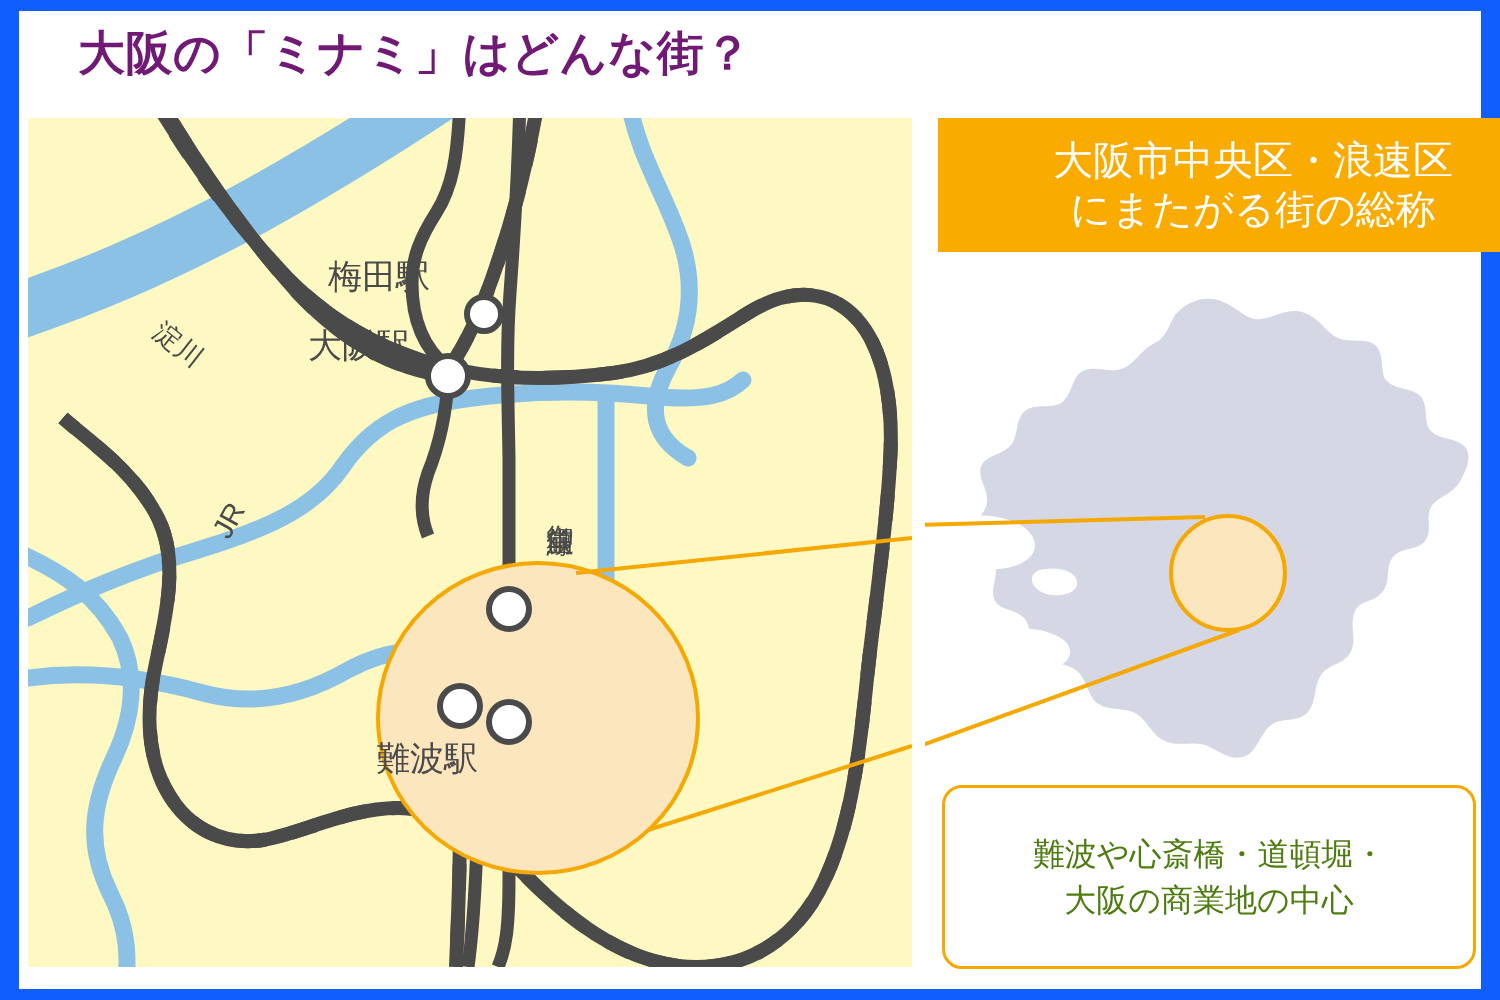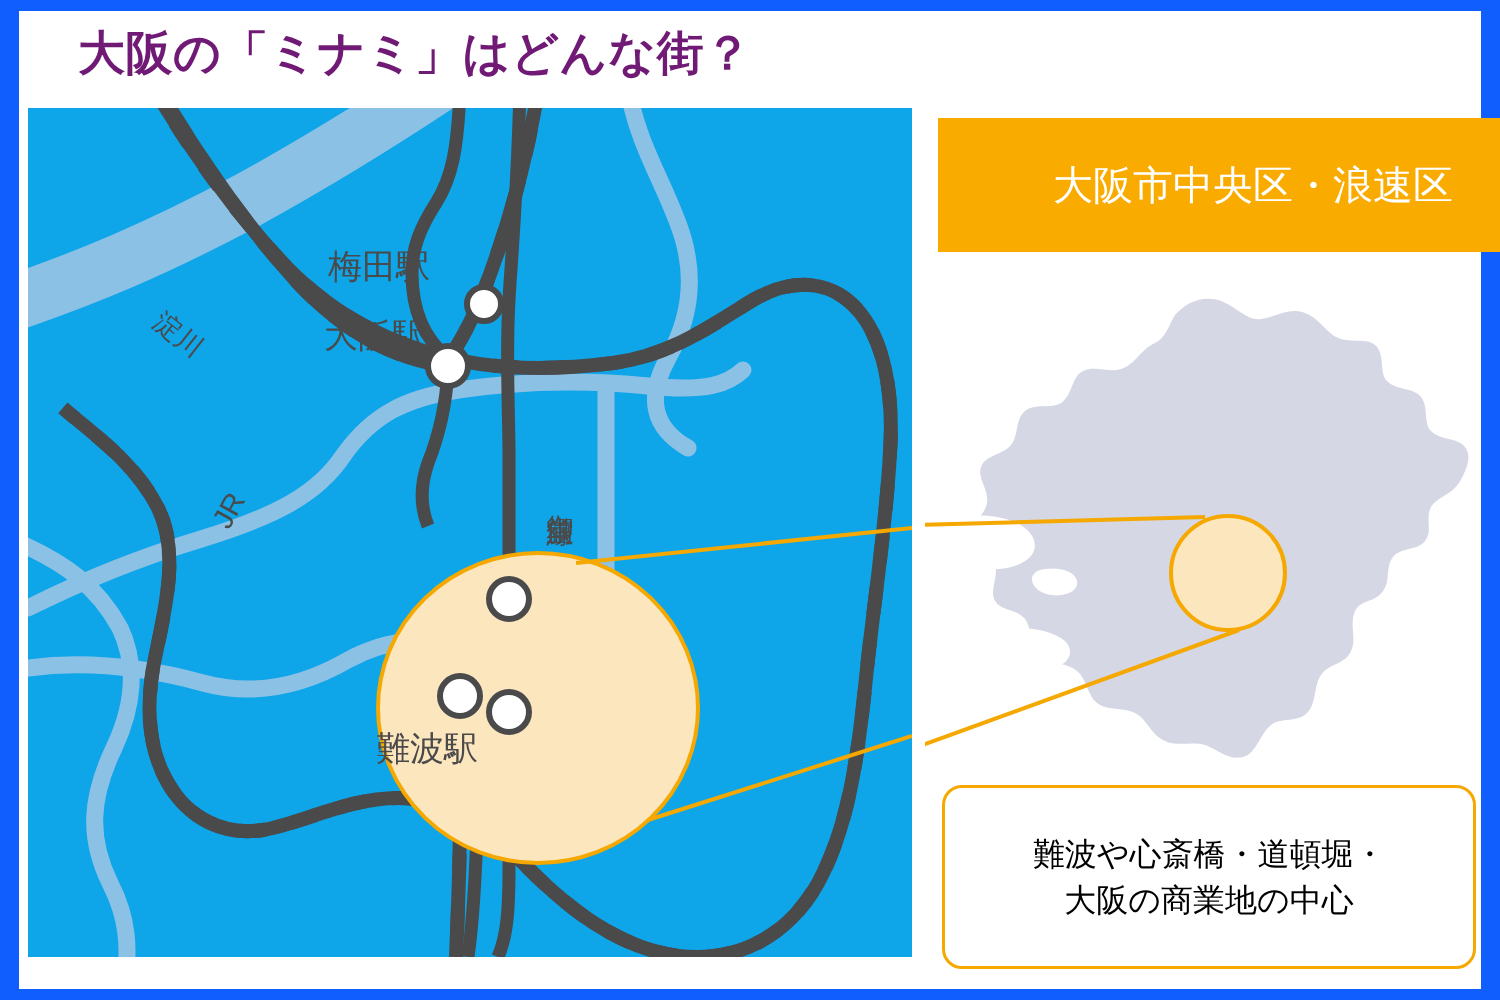--- a/index.html
+++ b/index.html
@@ -25,37 +25,37 @@
     position:absolute;left:30px;top:22px;
     font-size:47px;font-weight:bold;
     color:#701a75;
     letter-spacing:0.5px;
     white-space:nowrap;
     margin-left:48px;
   }
 
   
   #map-panel{
-    position:absolute;left:28px;top:108px;
+    position:absolute;left:28px;top:118px;
     width:884px;height:849px;
-    background:#0ea5e9;
+    background:#fef9c3;
     overflow:hidden;
   }
   #map-svg{position:absolute;left:0;top:0;}
 
   
   .map-label{
     position:absolute;
     color:#4a4a4a;
     font-size:34px;
     white-space:nowrap;
     font-family:"Liberation Sans","DejaVu Sans",sans-serif;
   }
   #label-umeda{left:300px;top:136px;}
-  #label-osaka{left:280px;top:205px;margin-left:16px;}
+  #label-osaka{left:280px;top:205px;}
   #label-shinsaibashi{left:530px;top:580px;}
   #label-namba-jr{left:348px;top:618px;}
   #label-namba{left:530px;top:700px;}
   #label-yodogawa{
     left:140px;top:196px;font-size:27px;
     transform:rotate(38deg);transform-origin:left top;
   }
   #label-jr{
     left:178px;top:410px;font-size:29px;
     transform:rotate(-61deg);transform-origin:left top;
@@ -88,21 +88,21 @@
   #info-box{
     position:absolute;left:942px;top:785px;
     width:528px;height:178px;
     border:3px solid #f5a800;
     border-radius:20px;
     background:#ffffff;
     display:flex;flex-direction:column;
     align-items:center;justify-content:center;
   }
   #info-box .line{
-    color:#000000;font-size:32px;line-height:1.45;
+    color:#4d7c0f;font-size:32px;line-height:1.45;
     white-space:nowrap;
     text-align:center;
   }
 </style>
 </head>
 <body>
 
 <div id="frame-top"></div>
 <div id="frame-bottom"></div>
 <div id="frame-left"></div>
@@ -193,20 +193,21 @@
   <div class="map-label" id="label-umeda">梅田駅</div>
   <div class="map-label" id="label-osaka">大阪駅</div>
   <div class="map-label" id="label-namba-jr">難波駅</div>
   <div class="map-label" id="label-yodogawa">淀川</div>
   <div class="map-label" id="label-jr">JR</div>
   <div class="map-label" id="label-midosuji">御堂筋線</div>
 </div>
 
 <div id="orange-banner">
   <div class="line">大阪市中央区・浪速区</div>
+  <div class="line">にまたがる街の総称</div>
 </div>
 
 <div id="city-map-area">
   <svg width="560" height="490" viewBox="0 0 560 490">
 
     <path fill="#d5d7e4" d="M 250,30 C 262,16 280,10 296,16 C 312,22 322,36 336,34
              C 352,32 364,22 380,28 C 396,34 402,50 416,54
              C 430,58 444,52 452,62 C 460,72 454,88 462,96
              C 472,106 488,102 496,112 C 504,122 498,138 506,146
              C 516,156 532,152 540,162 C 548,172 540,188 534,198

